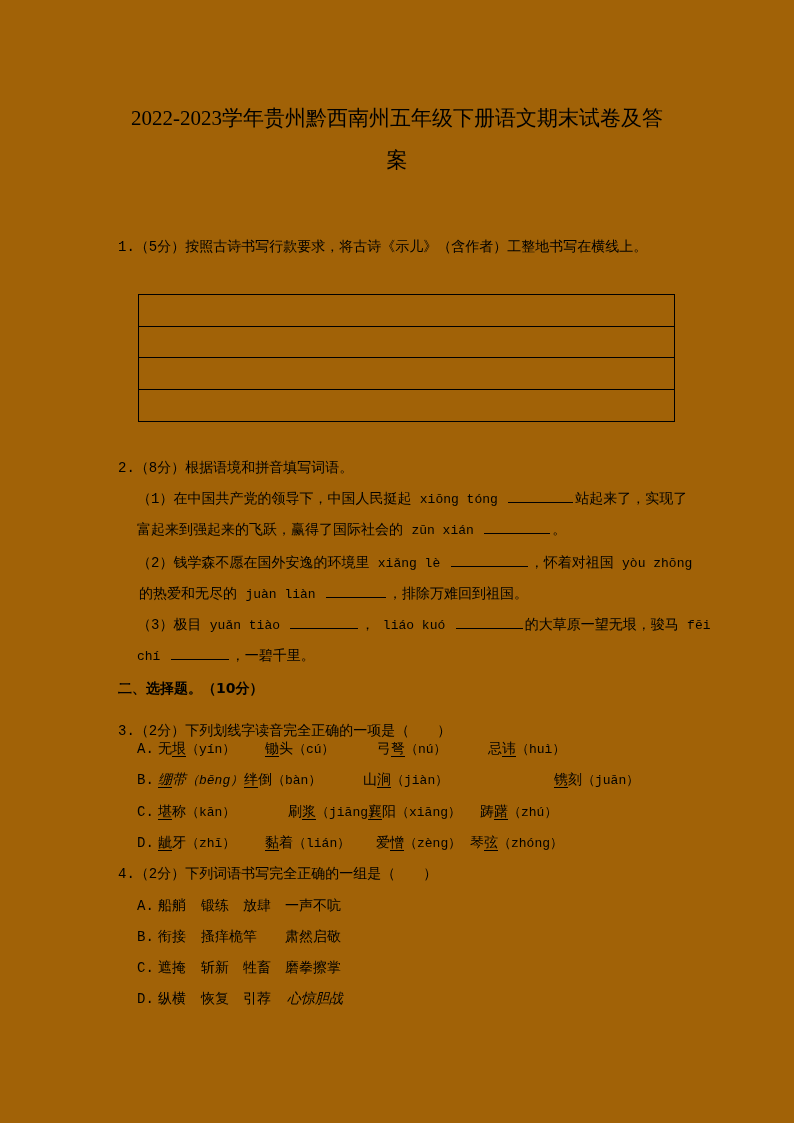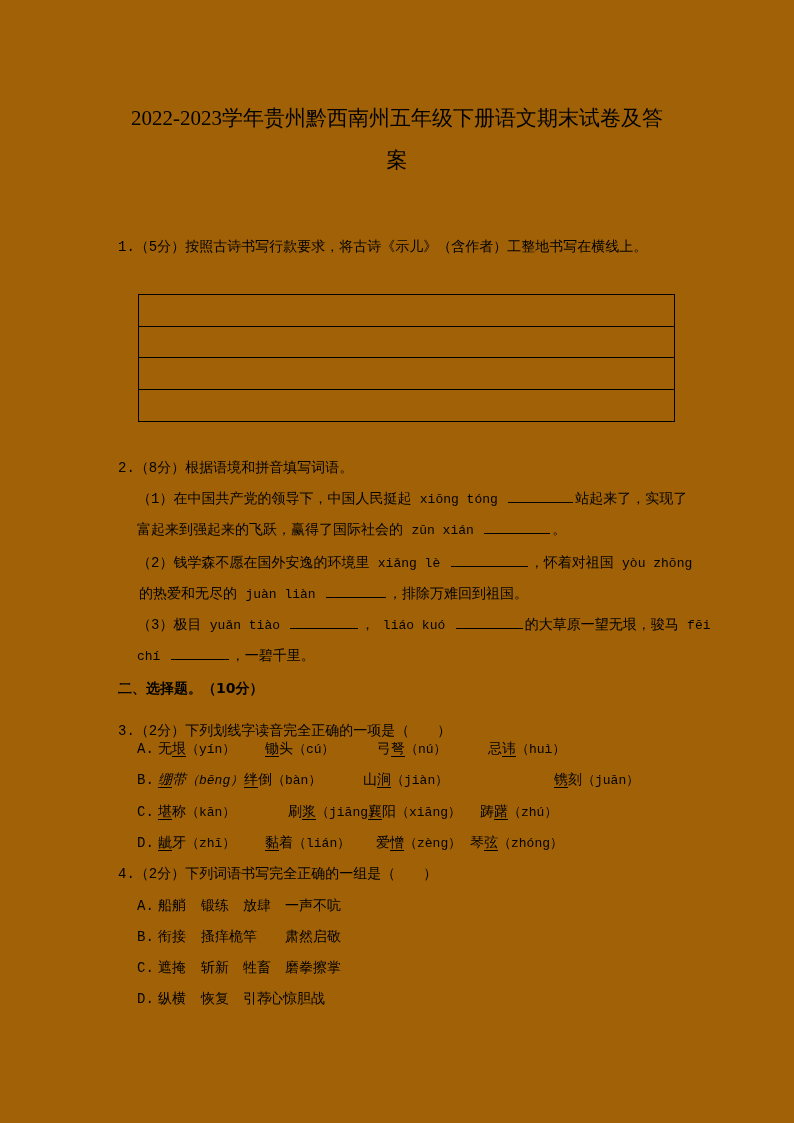--- a/index.html
+++ b/index.html
@@ -132,16 +132,16 @@
     <span class="cell" style="left:158px;">遮掩</span>
     <span class="cell" style="left:201px;">斩新</span>
     <span class="cell" style="left:243px;">牲畜</span>
     <span class="cell" style="left:285px;">磨拳擦掌</span>
   </div>
   <div class="ln" style="left:0; top:984px; width:794px;">
     <span class="opt-label">D.</span>
     <span class="cell" style="left:158px;">纵横</span>
     <span class="cell" style="left:201px;">恢复</span>
     <span class="cell" style="left:243px;">引荐</span>
-    <span class="cell" style="left:269px;">心惊胆战</span>
+    <span class="cell" style="left:287px;font-style:italic;">心惊胆战</span>
   </div>
 
 </div>
 
 </body></html>

